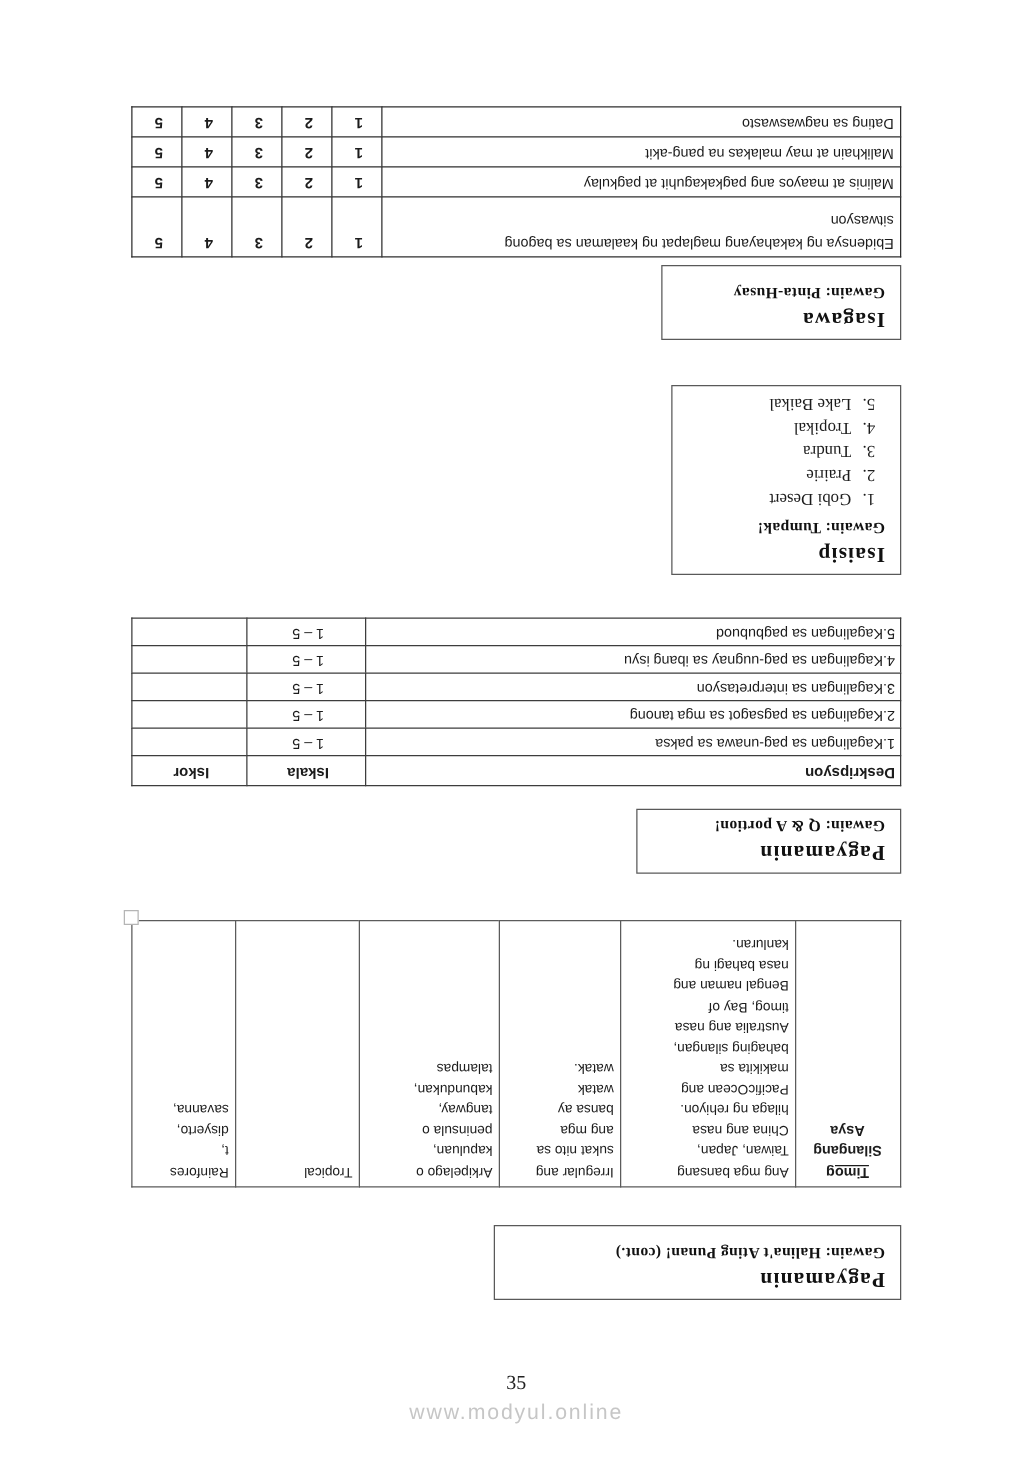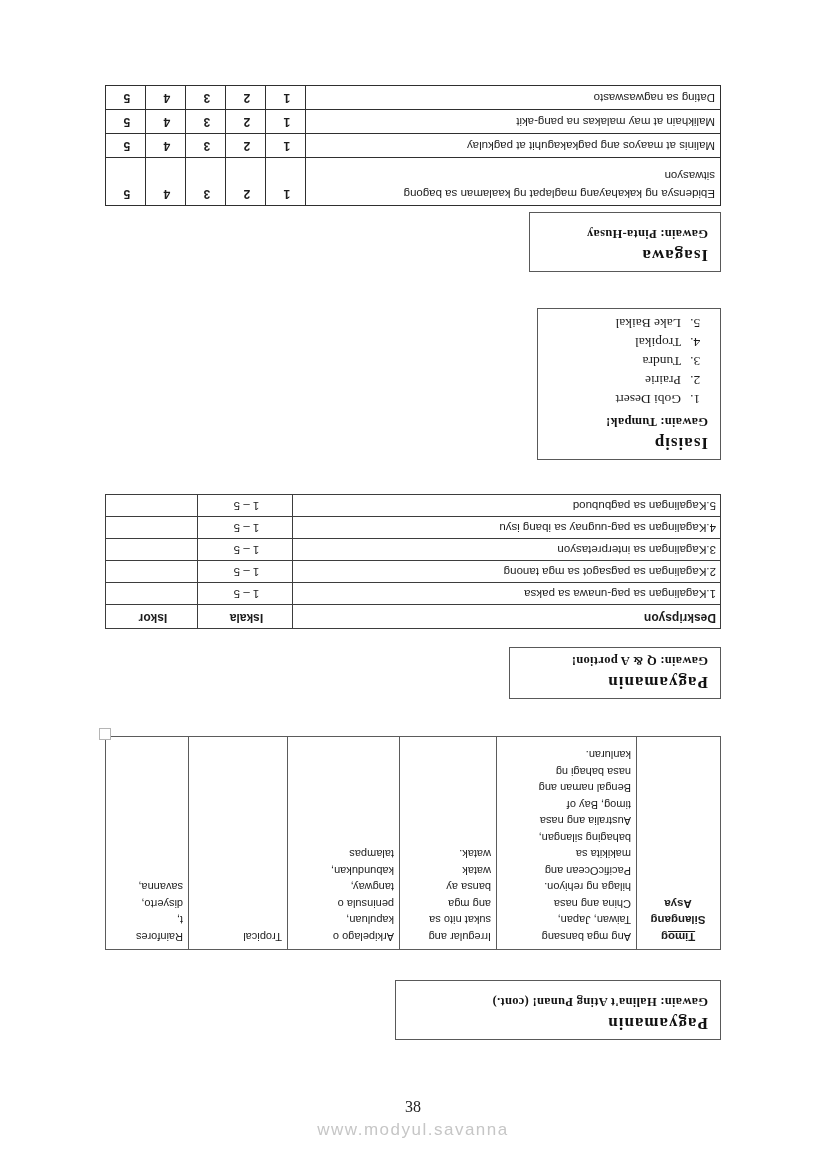--- a/index.html
+++ b/index.html
@@ -267,16 +267,16 @@
         <td class="score">4</td>
         <td class="score">5</td>
       </tr>
     </tbody>
       </table>
 
   </div>
 
   <div id="anchor-square"></div>
 
-  <div id="page-number">38</div>
-  <div id="site-watermark">www.modyul.savanna</div>
+  <div id="page-number">35</div>
+  <div id="site-watermark">www.modyul.online</div>
 
 </div>
 
 </body></html>

